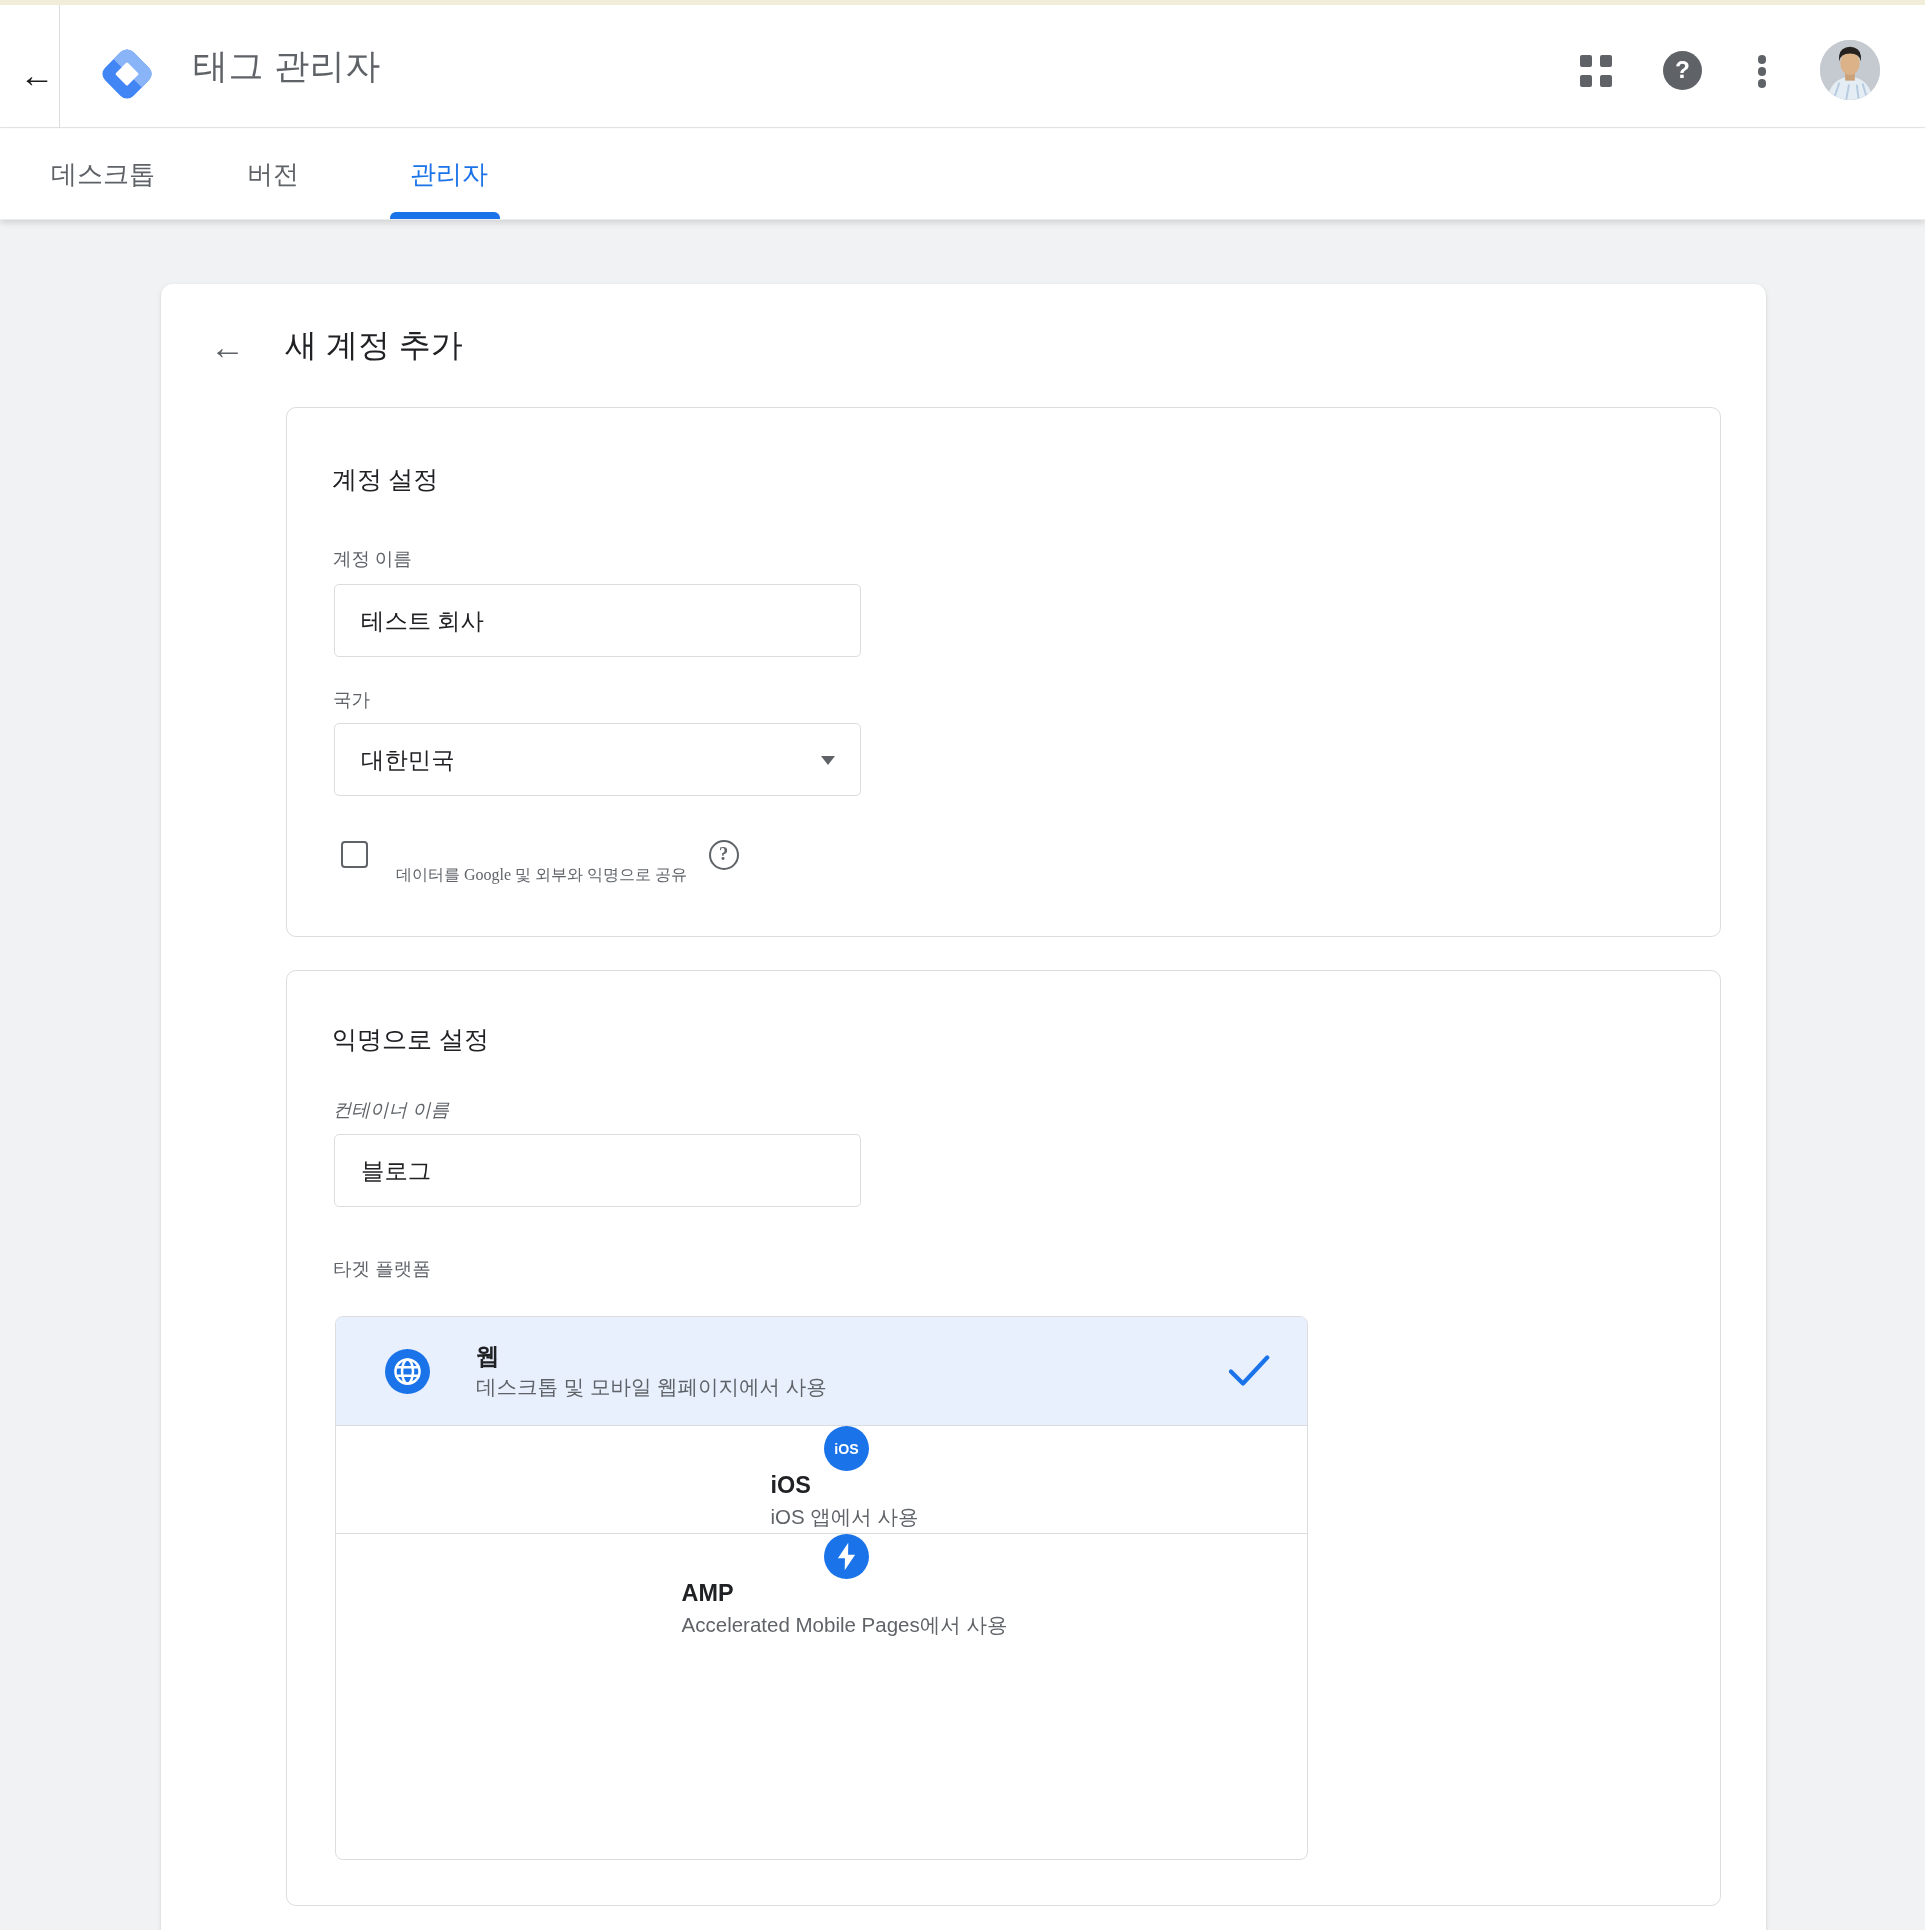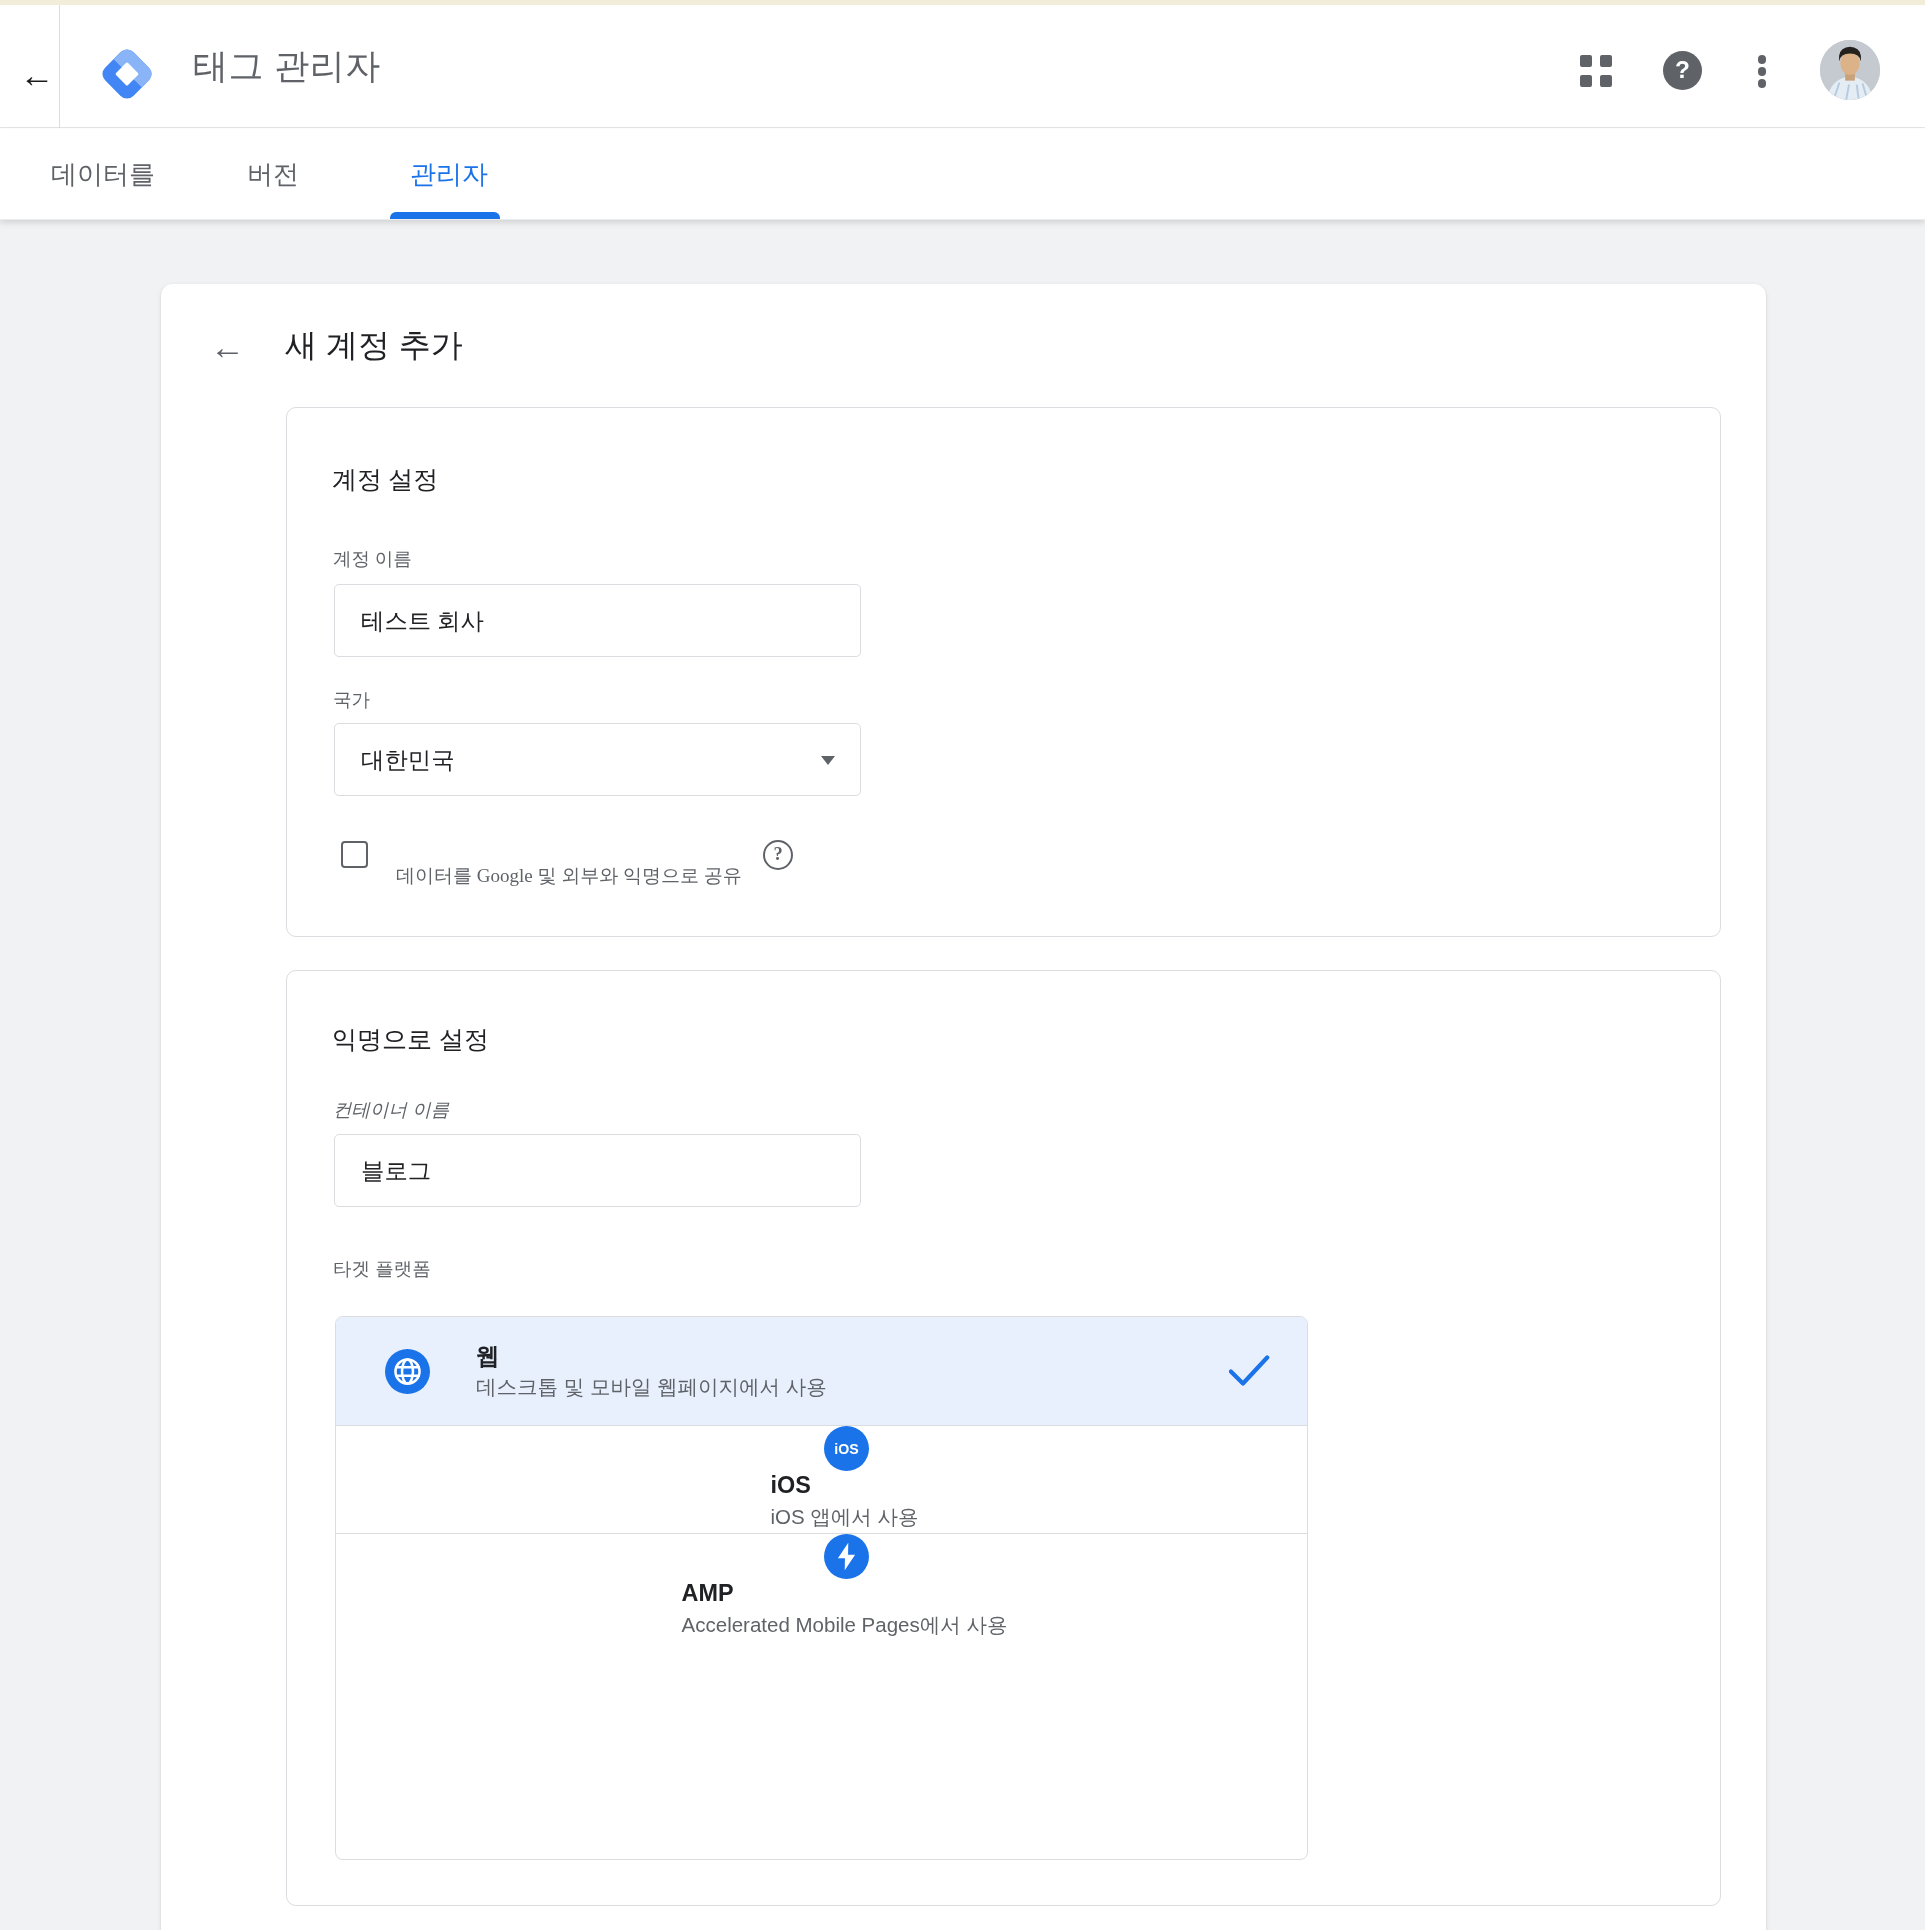--- a/index.html
+++ b/index.html
@@ -44,21 +44,21 @@
   .section-container { top:686px; height:936px; }
   .section-heading { position:absolute; left:45px; font-size:25px; color:#202124; }
   .field-label { position:absolute; left:46px; font-size:18.5px; color:#5f6368; }
 
   .text-input, .select-input { position:absolute; left:47px; width:527px; height:73px; border:1px solid #dadce0; border-radius:4.9px; background:#fff; display:flex; align-items:center; padding:0 26px; font-size:23.4px; color:#202124; }
   .select-input { cursor:pointer; }
   .select-caret { position:absolute; right:25px; top:32px; width:0; height:0; border-left:7.8px solid transparent; border-right:7.8px solid transparent; border-top:9.8px solid #5f6368; }
 
   .checkbox-row { position:absolute; left:54px; top:429px; height:35px; display:flex; align-items:center; }
   .checkbox { width:27px; height:27px; border:2.9px solid #5f6368; border-radius:3.9px; background:#fff; cursor:pointer; flex:none; }
-  .checkbox-label { margin-left:28px; font-size:19px; color:#5f6368;margin-top:42px; }
+  .checkbox-label { margin-left:28px; font-size:16px; color:#5f6368;margin-top:42px; }
   .icon-help-outline { margin-left:21.5px; width:30px; height:30px; border:2.9px solid #5f6368; border-radius:50%; color:#5f6368; font-size:18.5px; font-weight:bold; display:flex; align-items:center; justify-content:center; cursor:pointer; }
 
   
   .platform-list { position:absolute; left:48px; top:345px; width:973px; height:544px; border:1px solid #dadce0; border-radius:7.8px; overflow:hidden; background:#fff; }
   .platform-row { position:relative; height:108px; display:flex; align-items:center; cursor:pointer; background:#fff; }
   .platform-row + .platform-row { border-top:1px solid #dadce0;flex-direction:column; }
   .platform-row.selected { background:#e8f0fe; }
   .platform-icon { margin-left:49px; width:45px; height:45px; flex:none; }
   .platform-text { margin-left:46px; display:flex; flex-direction:column; }
   .platform-title { font-size:23.4px; font-weight:bold; color:#202124; line-height:29px; }
@@ -102,21 +102,21 @@
         <path d="M14 62 L20 44 M27 62 L30 46 M40 62 L38 46 M49 62 L44 45" stroke="#b7cbe0" stroke-width="2" fill="none"></path>
         <rect x="26" y="30" width="10" height="12" fill="#caa27a"></rect>
         <ellipse cx="31" cy="24" rx="10" ry="12" fill="#dcb288"></ellipse>
         <path d="M20 22 a11 12 0 0 1 22 0 l0 -6 a11 9 0 0 0 -22 0 Z" fill="#25211e"></path>
         <path d="M20 22 q-2 -12 11 -13 q13 1 11 13 q-1 -8 -11 -8 q-10 0 -11 8 Z" fill="#25211e"></path>
       </svg>
     </div>
   </header>
 
   <nav class="tabbar">
-    <div class="tab" style="left:51px;">데이터를</div>
+    <div class="tab" style="left:51px;">데스크톱</div>
     <div class="tab" style="left:247px;">버전</div>
     <div class="tab active" style="left:410px;">관리자</div>
     <div class="tab-underline"></div>
   </nav>
 
   <main class="content">
     <div class="card">
 
       <div class="page-back">←</div>
       <div class="page-title">새 계정 추가</div>

